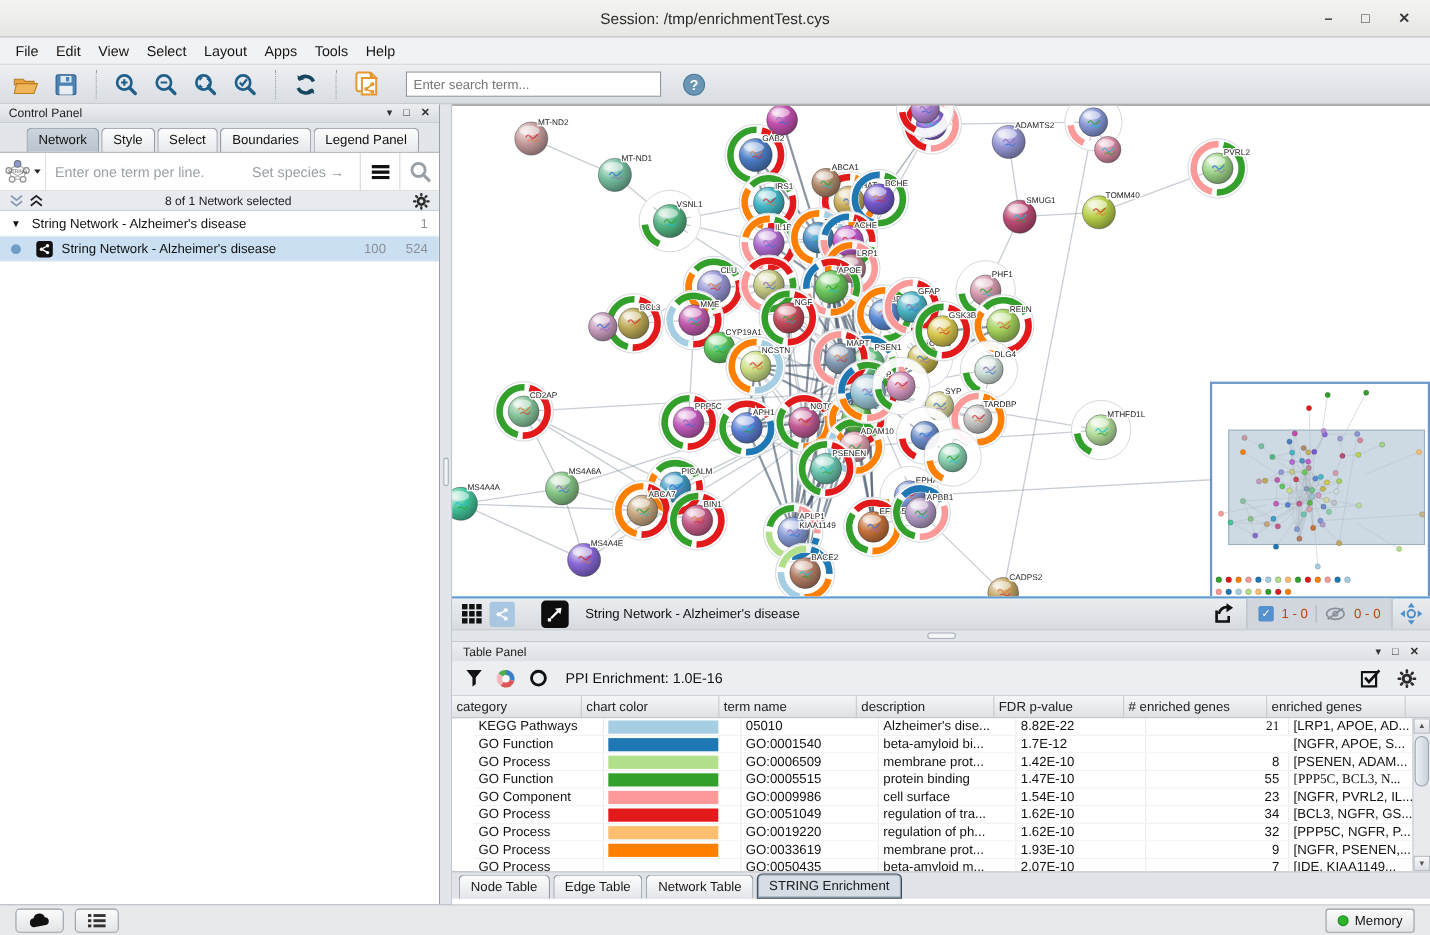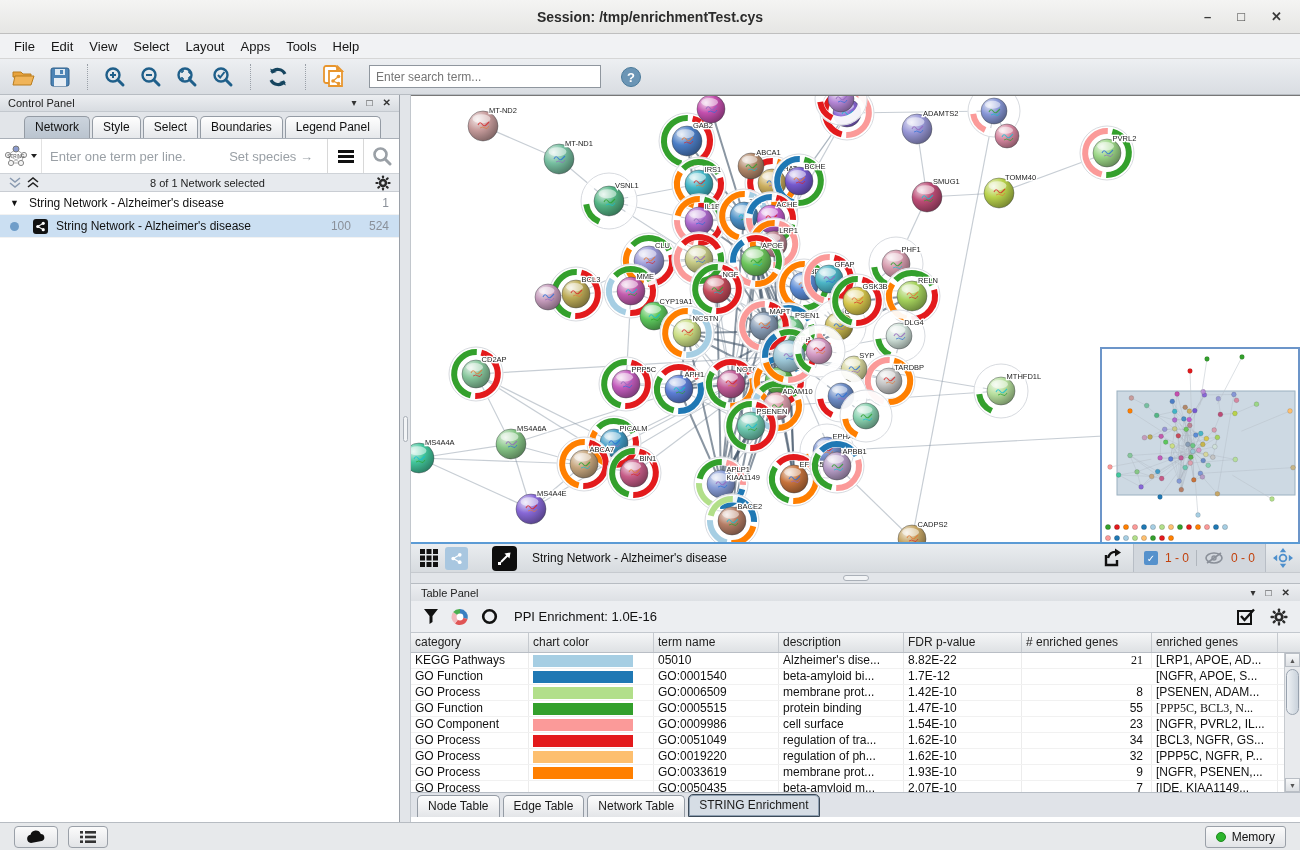--- a/index.html
+++ b/index.html
@@ -2,21 +2,21 @@
 <html><head>
 <meta charset="utf-8">
 <style>
   html,body{margin:0;padding:0;background:#888;}
   *{box-sizing:border-box;}
   .window{width:1300px;height:850px;background:#e9ebee;font-family:"Liberation Sans",sans-serif;
     color:#1a1a1a;position:relative;overflow:hidden;display:flex;flex-direction:column;}
   
   .titlebar{height:34px;background:linear-gradient(#f4f4f3,#e6e6e4);border-bottom:1px solid #bfbfbf;
     display:flex;align-items:center;position:relative;flex:0 0 auto;}
-  .title-text{position:absolute;left:0;right:0;text-align:center;font-size:14px;font-weight:bold;color:#2b2b2b;}
+  .title-text{position:absolute;left:0;right:0;text-align:center;font-size:14px;font-weight:normal;color:#2b2b2b;}
   .win-controls{margin-left:auto;display:flex;gap:26px;padding-right:18px;z-index:2;}
   .win-controls span{font-size:13px;font-weight:bold;color:#3a3a3a;cursor:default;}
   
   .menubar{height:25px;background:#f1f2f4;border-bottom:1px solid #d6d6d6;display:flex;align-items:center;padding-left:6px;flex:0 0 auto;}
   .menu-item{font-size:13px;padding:2px 8px;color:#161616;}
   
   .toolbar{height:36px;background:linear-gradient(#edeff2,#d9dde2);border-bottom:1px solid #b7bcc2;
     display:flex;align-items:center;padding:0 8px;gap:4px;flex:0 0 auto;}
   .tb-btn{width:32px;height:30px;display:flex;align-items:center;justify-content:center;border-radius:3px;}
   .tb-sep{width:1px;height:26px;border-left:1px dotted #9aa0a8;margin:0 7px;}
@@ -73,21 +73,21 @@
   
   .table-panel{flex:1;display:flex;flex-direction:column;background:#eceef1;min-height:0;}
   .tp-header{height:17px;background:linear-gradient(#eceef1,#dde0e4);display:flex;align-items:center;padding:0 10px;flex:0 0 auto;}
   .tp-header .ph-title{font-size:11px;color:#222;}
   .tp-toolbar{height:31px;display:flex;align-items:center;gap:12px;padding:0 12px;flex:0 0 auto;}
   .tp-toolbar .ppi{font-size:13px;color:#111;margin-left:4px;}
   .tp-right{margin-left:auto;display:flex;gap:14px;align-items:center;}
   .tbl{flex:1;display:flex;flex-direction:column;min-height:0;background:#fff;border-top:1px solid #c3c8ce;}
   .tbl-head{height:20px;display:flex;background:linear-gradient(#f5f6f7,#dee1e4);border-bottom:1px solid #b9bec5;flex:0 0 auto;}
   .th{font-size:12px;color:#222;padding:2px 4px;border-right:1px solid #c6cacf;white-space:nowrap;overflow:hidden;}
-  .tbl-body{height:139px;overflow:hidden;position:relative;flex:0 0 auto;}
+  .tbl-body{height:139px;overflow:hidden;position:relative;flex:0 0 auto;padding-left:20px;}
   .tr{height:16px;display:flex;border-bottom:1px solid #f1f1f1;background:#fff;}
   .td{font-size:12px;line-height:15px;padding:0 4px;border-right:1px solid #ececec;white-space:nowrap;overflow:hidden;color:#111;}
   .td.num{text-align:right;padding-right:8px;}
   .swatch{height:12px;margin-top:2px;width:100px;}
   .vscroll{position:absolute;top:0;right:0;width:16px;height:139px;background:#e8eaed;border-left:1px solid #c6cacf;}
   .vs-btn{height:14px;display:flex;align-items:center;justify-content:center;font-size:7px;color:#555;
     background:linear-gradient(#f7f8f9,#dcdfe3);border:1px solid #b9bec5;}
   .vs-btn.down{position:absolute;bottom:0;left:0;right:0;}
   .vs-thumb{position:absolute;top:16px;left:1px;width:13px;height:46px;border:1px solid #98a2ae;border-radius:7px;
     background:linear-gradient(90deg,#eef1f4,#c9d2db);}

